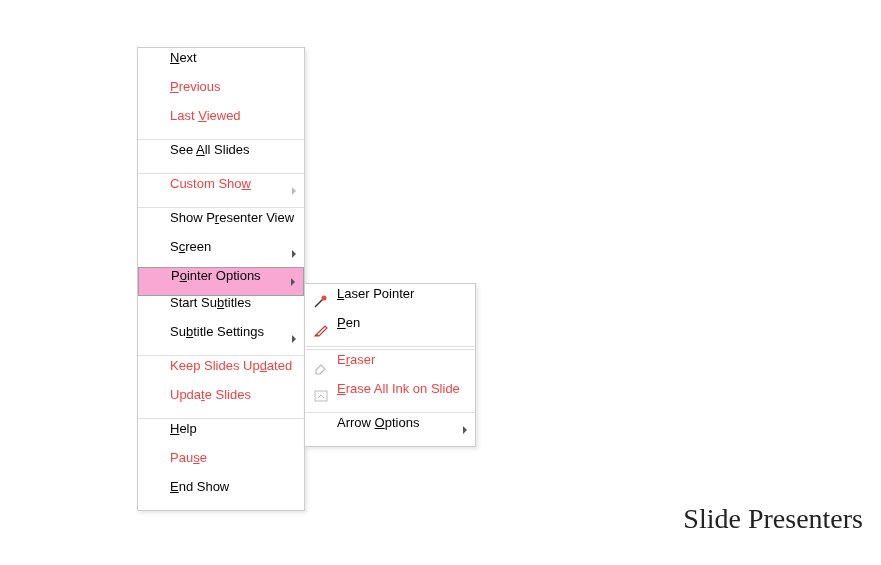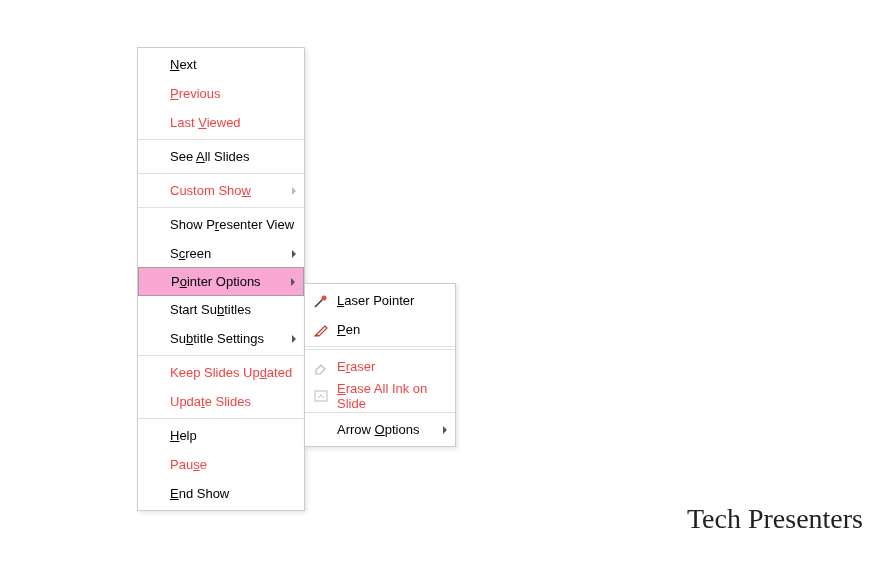--- a/index.html
+++ b/index.html
@@ -23,25 +23,24 @@
       padding: 2px 0;
     }
     .menu-main {
       left: 137px;
       top: 47px;
       width: 168px;
     }
     .menu-sub {
       left: 304px;
       top: 283px;
-      width: 152px;
+      width: 172px;
     }
     .menu-item {
       display: flex;
-      align-items: center;
       height: 29px;
       padding: 0 8px 0 32px;
       position: relative;
       cursor: default;
     }
     .menu-item.disabled {
       color: #ef4444;
     }
     .menu-item.highlighted {
       background: #f9a8d4;
@@ -188,13 +187,13 @@
     </span>
     <span><span class="underline">E</span>rase All Ink on Slide</span>
   </div>
   <div class="divider"></div>
   <div class="menu-item">
     <span>Arrow <span class="underline">O</span>ptions</span>
     <span class="submenu-arrow"></span>
   </div>
 </div>
 
-<div class="watermark">Tech Presenters</div>
+<div class="watermark">Slide Presenters</div>
 
 </body></html>

